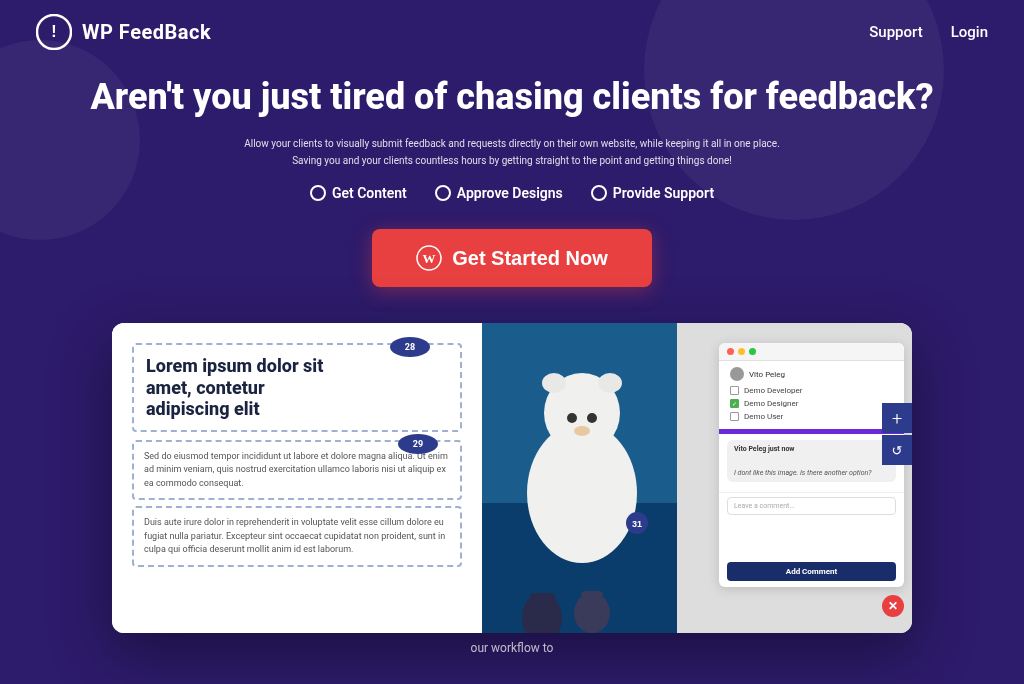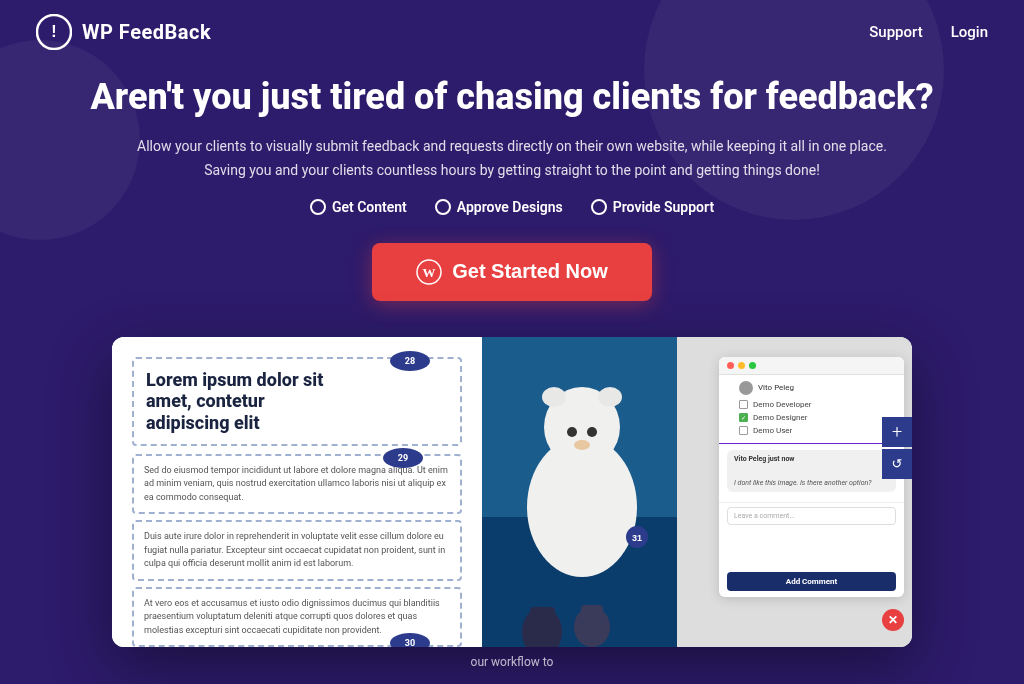--- a/index.html
+++ b/index.html
@@ -65,21 +65,21 @@
     }
     .hero-headline {
       color: #fff;
       font-size: 36px;
       font-weight: 800;
       line-height: 1.2;
       margin-bottom: 14px;
     }
     .hero-subtext {
       color: rgba(255,255,255,0.85);
-      font-size: 14px;
+      font-size: 10px;
       line-height: 1.7;
       max-width: 780px;
       margin: 16px auto 16px;
     }
     .feature-pills {
       display: flex;
       justify-content: center;
       align-items: center;
       gap: 28px;
       margin-bottom: 28px;
@@ -180,21 +180,21 @@
       border-radius: 50%;
       background: #2d3b8c;
       color: #fff;
       font-size: 9px;
       font-weight: 700;
       display: flex;
       align-items: center;
       justify-content: center;
     }
     .badge-28 { top: -8px; right: 30px; }
-    .badge-29 { top: -8px; right: 37px; }
+    .badge-29 { top: -8px; right: 22px; }
     .badge-30 { bottom: -8px; right: 30px; }
 
     
     .mockup-right {
       flex: 1;
       display: flex;
       position: relative;
       background: #ddd;
       overflow: hidden;
     }
@@ -231,22 +231,22 @@
     }
     .cp-dot {
       width: 7px;
       height: 7px;
       border-radius: 50%;
     }
     .cp-dot-red { background: #ff5f57; }
     .cp-dot-yellow { background: #ffbd2e; }
     .cp-dot-green { background: #28c840; }
     .comment-user-section {
-      padding: 6px 20px;
-      border-bottom: 1px solid #6d28d9;
+      padding: 6px 11px;
+      border-bottom: 5px solid #6d28d9;
     }
     .user-row {
       display: flex;
       align-items: center;
       gap: 5px;
       margin-bottom: 3px;
     }
     .user-avatar-sm {
       width: 14px;
       height: 14px;
@@ -467,26 +467,20 @@
         <div class="mockup-text">Sed do eiusmod tempor incididunt ut labore et dolore magna aliqua. Ut enim ad minim veniam, quis nostrud exercitation ullamco laboris nisi ut aliquip ex ea commodo consequat.</div>
         <div class="annotation-badge badge-29">
           <span>29</span>
         </div>
       </div>
 
       <div class="mockup-text-block">
         <div class="mockup-text">Duis aute irure dolor in reprehenderit in voluptate velit esse cillum dolore eu fugiat nulla pariatur. Excepteur sint occaecat cupidatat non proident, sunt in culpa qui officia deserunt mollit anim id est laborum.</div>
       </div>
 
-      <div class="mockup-text-block">
-        <div class="mockup-text">At vero eos et accusamus et iusto odio dignissimos ducimus qui blanditiis praesentium voluptatum deleniti atque corrupti quos dolores et quas molestias excepturi sint occaecati cupiditate non provident.</div>
-        <div class="annotation-badge badge-30">
-          <span>30</span>
-        </div>
-      </div>
 
     </div>
 
     <div class="mockup-right">
 
       <div class="polar-bear-img">
         <svg viewBox="0 0 195 310" width="195" height="310" xmlns="http://www.w3.org/2000/svg" style="position:absolute;top:0;left:0;">
 
           <rect width="195" height="310" fill="#1a5c8c"></rect>
 

